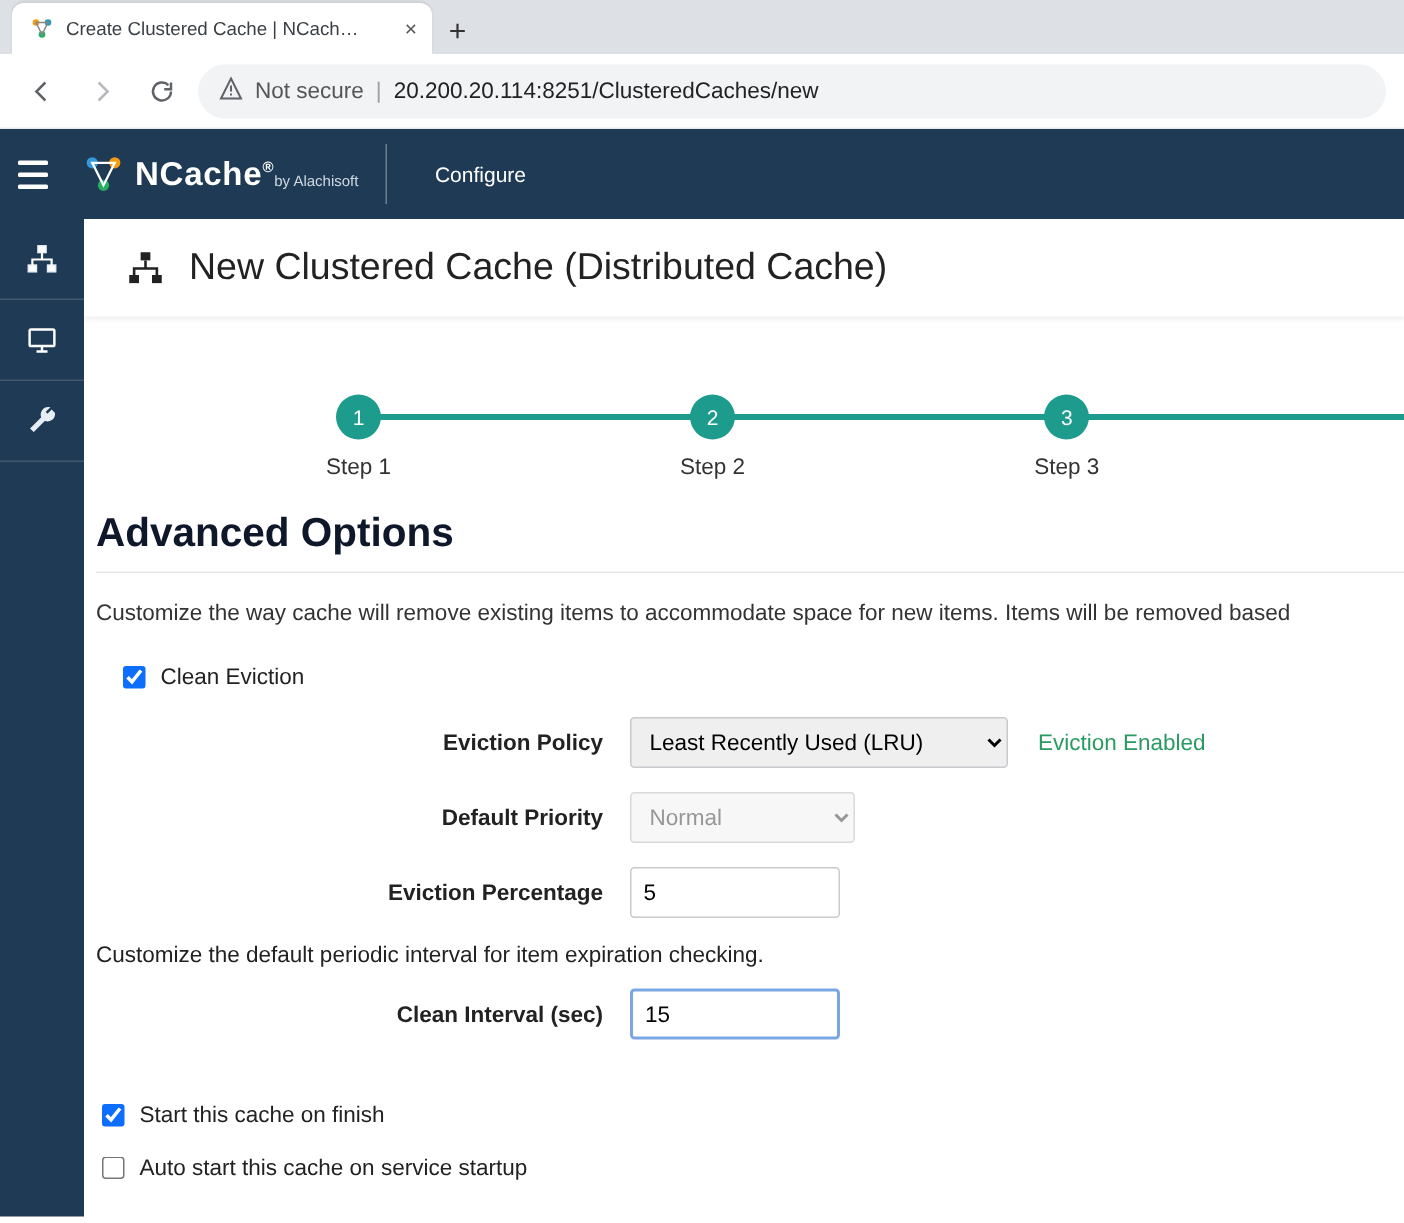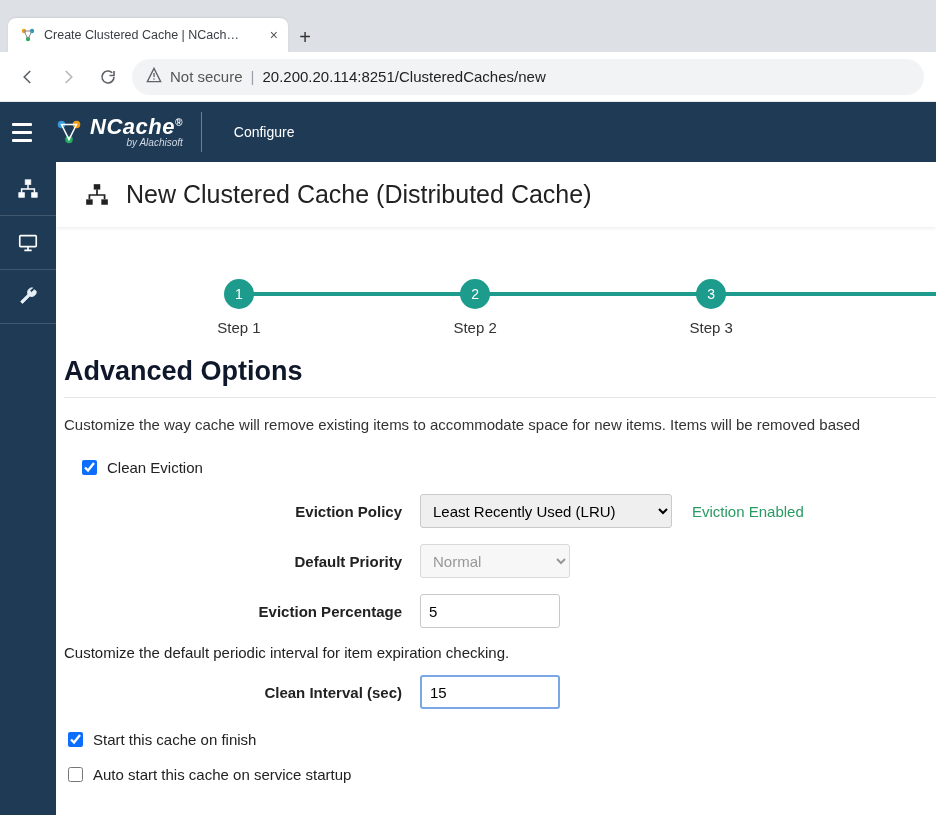--- a/index.html
+++ b/index.html
@@ -1,41 +1,41 @@
 <!DOCTYPE html>
 <html><head>
   <meta charset="utf-8">
   <style>
     * { margin: 0; padding: 0; box-sizing: border-box; }
     body { font-family: "Segoe UI", Arial, sans-serif; font-size: 14px; color: #222; width: 936px; height: 815px; overflow: hidden; background: #fff; }
 
     
     .browser-chrome { background: #dde1e6; }
-    .tabstrip { display: flex; align-items: flex-end; height: 52px; padding: 6px 0 0 8px; gap: 0; }
+    .tabstrip { display: flex; align-items: flex-end; height: 36px; padding: 6px 0 0 8px; gap: 0; }
     .tab { display: flex; align-items: center; gap: 8px; background: #fff; border-radius: 8px 8px 0 0; height: 34px; padding: 0 10px 0 12px; min-width: 280px; box-shadow: 0 -1px 2px rgba(0,0,0,.08); }
     .tab .favicon { width: 16px; height: 16px; }
     .tab .tab-title { flex: 1; font-size: 12.5px; color: #3a3f44; white-space: nowrap; overflow: hidden; text-overflow: ellipsis; }
     .tab .tab-close { font-size: 14px; color: #555; cursor: pointer; }
     .newtab { width: 34px; height: 30px; display: flex; align-items: center; justify-content: center; color: #333; font-size: 20px; cursor: pointer; }
 
     .addrbar { display: flex; align-items: center; gap: 8px; background: #fff; height: 50px; padding: 0 12px; border-bottom: 1px solid #e8e9eb; }
     .navbtn { width: 32px; height: 32px; display: flex; align-items: center; justify-content: center; border-radius: 16px; color: #5f6368; font-size: 18px; }
     .navbtn.disabled { color: #b6b8bb; }
     .omni { flex: 1; display: flex; align-items: center; gap: 8px; background: #f1f3f5; border-radius: 22px; height: 36px; padding: 0 14px; font-size: 15px; color: #555; }
     .omni .sep { color: #9aa0a6; }
     .omni .url { color: #222; }
     .omni .secure-icon { color: #5f6368; font-size: 14px; display: inline-block; }
 
     
     .app-header { display: flex; align-items: center; background: #1f3a54; color: #fff; height: 60px; padding: 0 16px 0 12px; gap: 14px; }
     .hamburger { width: 28px; height: 28px; display: flex; flex-direction: column; justify-content: center; gap: 5px; cursor: pointer; }
     .hamburger span { display: block; height: 3px; background: #fff; width: 20px; border-radius: 1px; }
     .brand { display: flex; align-items: center; gap: 6px; padding-right: 18px; border-right: 1px solid rgba(255,255,255,.35); height: 40px; }
     .brand .logo { width: 30px; height: 30px; }
-    .brand-text { display: flex; flex-direction: column; line-height: 1; font-style: italic; }
+    .brand-text { display: flex; flex-direction: row; line-height: 1; }
     .brand-name { font-size: 22px; font-weight: 700; letter-spacing: .5px; }
     .brand-name .reg { font-size: 10px; vertical-align: super; }
     .brand-sub { font-size: 10px; color: #cfd9e3; align-self: flex-end; }
     .header-title { font-size: 14px; font-weight: 400; margin-left: 18px; }
 
     
     .layout { display: flex; height: calc(815px - 40px - 50px - 60px); }
     .sidebar { width: 56px; background: #1f3a54; display: flex; flex-direction: column; }
     .sidebar .side-item { height: 54px; display: flex; align-items: center; justify-content: center; border-bottom: 1px solid rgba(255,255,255,.15); cursor: pointer; }
     .sidebar .side-item svg { width: 22px; height: 22px; fill: #e6eef6; stroke: #e6eef6; }
@@ -70,21 +70,21 @@
     .form-row select, .form-row input[type=text], .form-row input[type=number] { font-size: 15px; padding: 5px 8px; border: 1px solid #c7c9cc; border-radius: 3px; height: 34px; }
     .form-row select { width: 252px; }
     .form-row select.small { width: 150px; }
     .form-row input[type=text] { width: 140px; }
     .form-row input[type=number] { width: 140px; border: 2px solid #7aa7e3; }
     select:disabled { background: #f4f4f4; color: #6c6c6c; }
     .status-text { color: #2a9a63; font-size: 15px; }
 
     .note { font-size: 15px; margin: 10px 0 14px 0; }
 
-    .bottom-checks { margin-top: 22px; }
+    .bottom-checks { margin-top: 42px; }
     .bottom-checks .check-row { margin-left: 4px; font-size: 15px; }
 
   </style>
 </head>
 <body>
 
 <div class="browser-chrome">
   <div class="tabstrip">
     <div class="tab">
       <span class="favicon">

